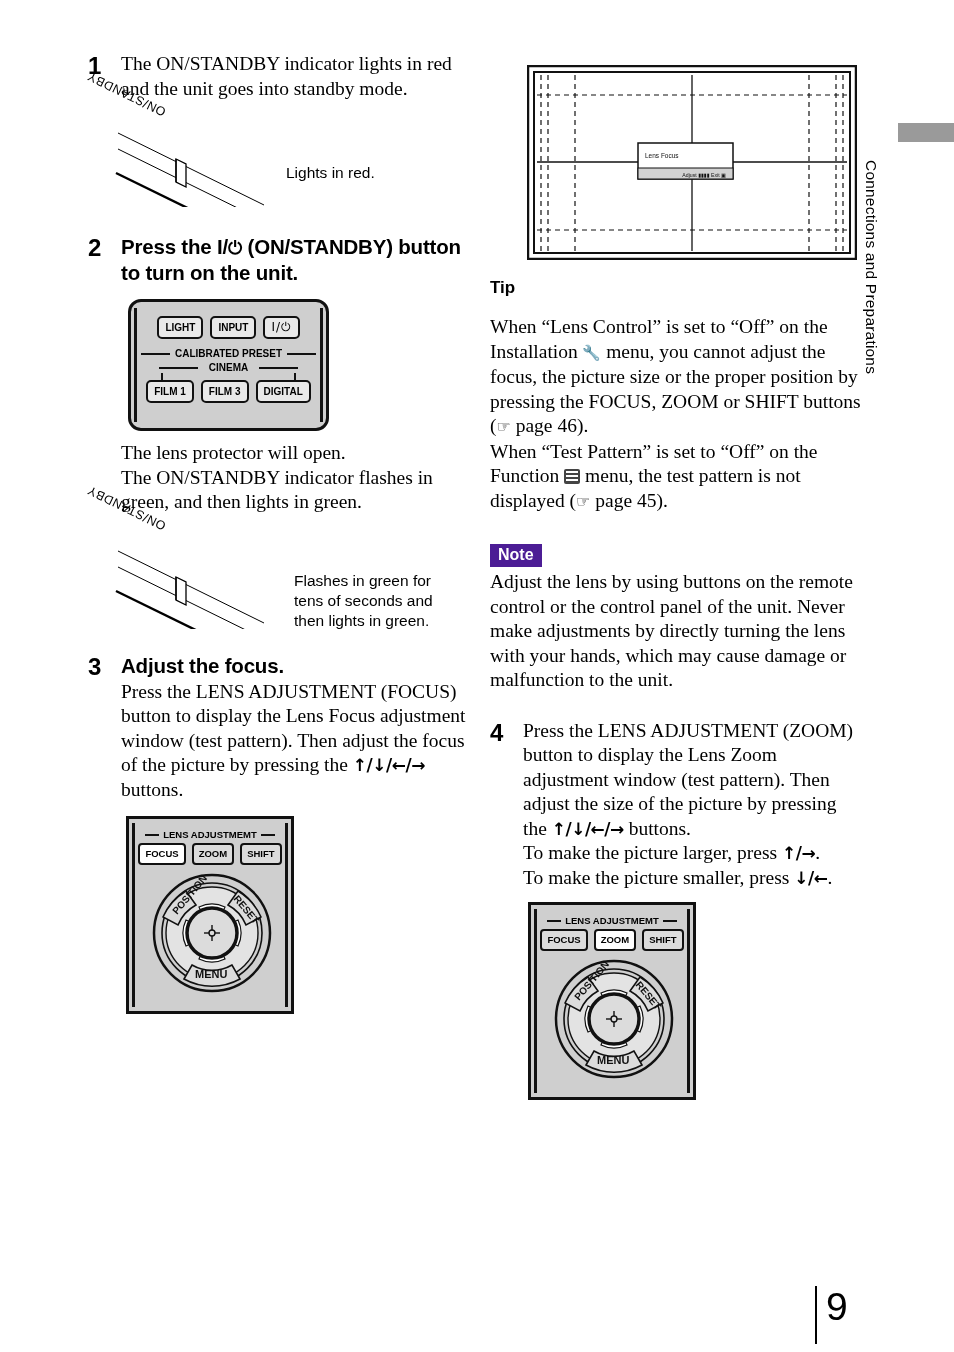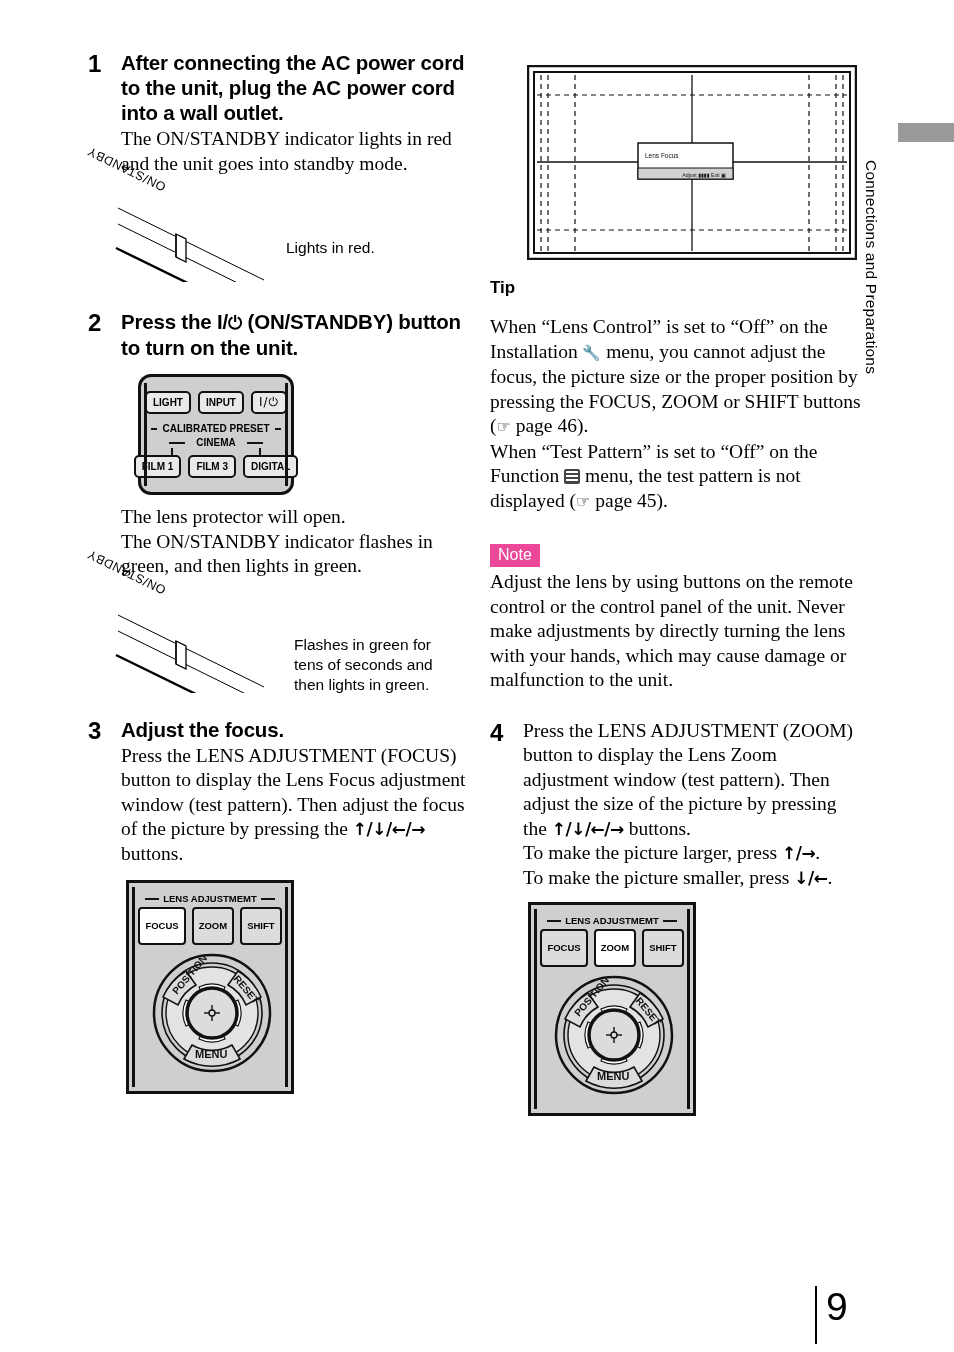--- a/index.html
+++ b/index.html
@@ -50,26 +50,26 @@
   .ind-svg { position: absolute; left: 0; top: 0; }
   .ind-caption {
     position: absolute;
     font-family: "Liberation Sans", sans-serif;
     font-size: 15.5px; line-height: 20px;
   }
 
   
   .remote {
     position: relative;
-    width: 156px;
-    margin-left: 50px;
+    width: 201px;
+    margin-left: 40px;
     border: 3px solid #111;
     border-radius: 13px;
     background: #cfcfcf;
-    padding: 14px 6px 14px;
+    padding: 14px 6px 25px;
     box-sizing: border-box;
   }
   .remote::before, .remote::after {
     content: ""; position: absolute; top: 6px; bottom: 6px; width: 3px; background: #111;
   }
   .remote::before { left: 3px; }
   .remote::after  { right: 3px; }
   .btn-row { display: flex; justify-content: center; gap: 7px; }
   .rbtn {
     border: 2px solid #111;
@@ -123,43 +123,43 @@
     margin: 0 8px 3px;
   }
   .lens-adj-label .rule { flex: 1; height: 2px; background: #111; }
   .panel-btn-row { display: flex; justify-content: center; gap: 6px; }
   .pbtn {
     border: 2px solid #111;
     border-radius: 4px;
     background: #dcdcdc;
     font-family: "Liberation Sans", sans-serif;
     font-weight: bold; font-size: 9.5px;
-    padding: 12px 5px;
+    padding: 4px 5px;
     line-height: 10px;
   }
   .pbtn.active { background: #ffffff; }
   .dial-wrap { position: relative; height: 128px; margin-top: 6px; }
 
   
   .testpattern {
     position: absolute; left: 527px; top: 65px;
     width: 330px; height: 195px;
   }
 
   
   .tip-head {
     font-family: "Liberation Sans", sans-serif;
     font-weight: bold; font-size: 17px;
     margin-bottom: 17px;
   }
   .note-badge {
     display: inline-block;
-    background: #ec4899; color: #fff;
-    font-family: "Liberation Sans", sans-serif;
-    font-weight: normal; font-size: 16px;
+    background: #4c1d95; color: #fff;
+    font-family: "Liberation Sans", sans-serif;
+    font-weight: bold; font-size: 16px;
     padding: 2px 8px 3px;
     margin-bottom: 3px;
   }
   .hand { font-family: "DejaVu Sans", serif; font-size: 16px; }
 
   
   .side-grey {
     position: absolute; left: 898px; top: 123px;
     width: 56px; height: 19px; background: #9a9a9a;
   }
@@ -187,21 +187,20 @@
 </style>
 </head>
 <body>
 
 <div class="page">
 
   <div class="col-left">
 
     <div class="step">
       <div class="step-num">1</div>
-      <div class="step-head">After connecting the AC power cord to the unit, plug the AC power cord into a wall outlet.</div>
       <div class="step-body">The ON/STANDBY indicator lights in red and the unit goes into standby mode.</div>
     </div>
 
     <div class="indicator-fig" style="margin-top:14px;margin-left:26px;">
       <svg class="ind-svg" width="230" height="92" viewBox="0 0 230 92">
         <line x1="4" y1="18" x2="150" y2="90" stroke="#000" stroke-width="1"></line>
         <line x1="4" y1="34" x2="150" y2="106" stroke="#000" stroke-width="1"></line>
         <line x1="2" y1="58" x2="96" y2="104" stroke="#000" stroke-width="2.4"></line>
         <polygon points="62,44 72,49 72,72 62,67" fill="#fff" stroke="#000" stroke-width="1.3"></polygon>
         <line x1="62" y1="44" x2="62" y2="67" stroke="#000" stroke-width="1.3"></line>

